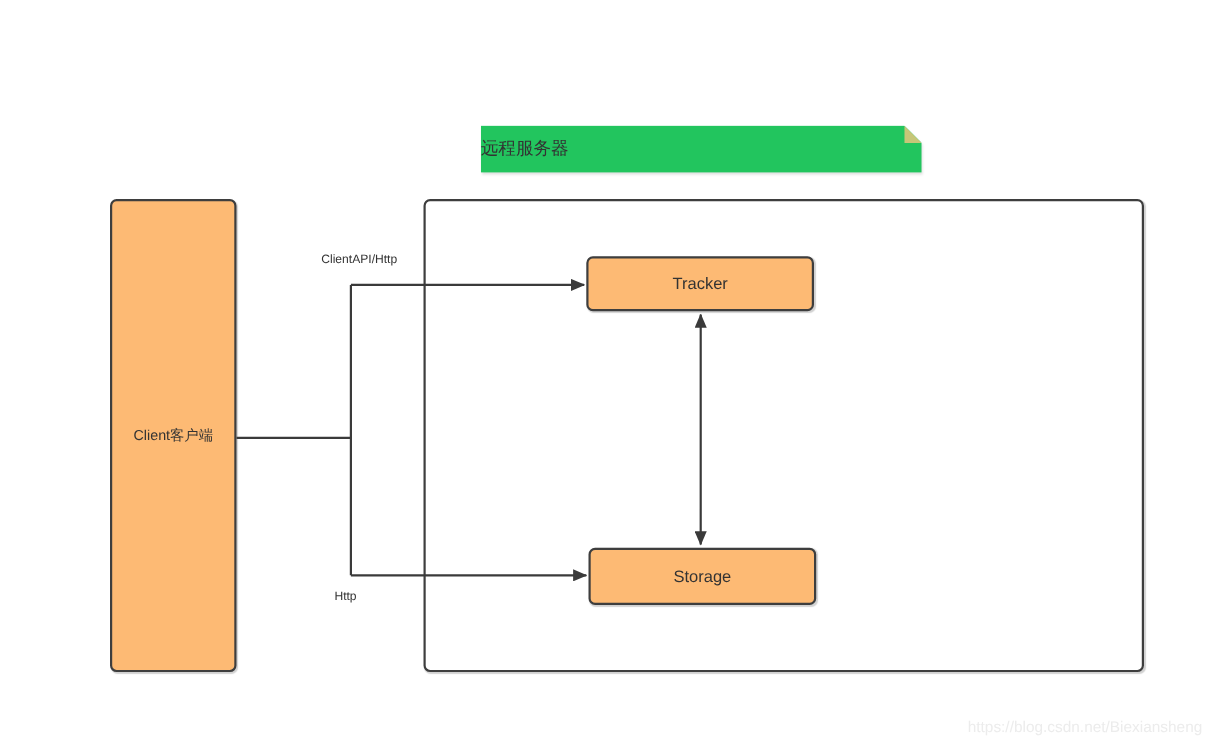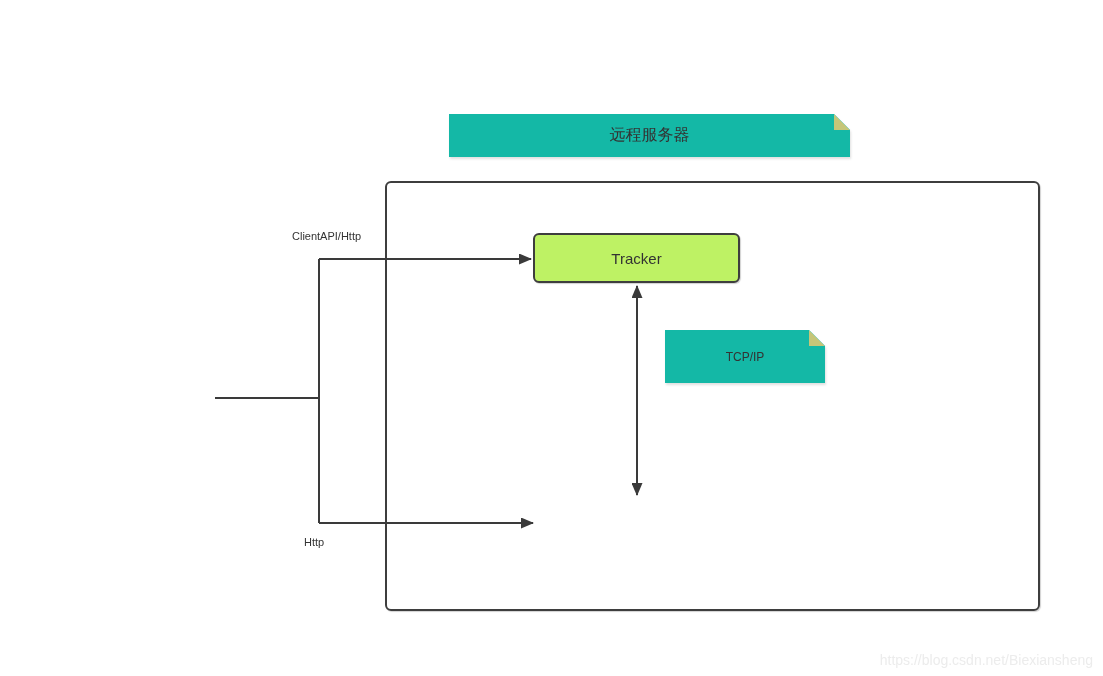--- a/index.html
+++ b/index.html
@@ -10,47 +10,45 @@
     position: relative;
     width: 1103px;
     height: 676px;
     background: #ffffff;
     overflow: hidden;
   }
 
   
   .node {
     position: absolute;
-    background: #bef264;
+    background: #fdba74;
     border: 2px solid #3E3E3E;
     border-radius: 6px;
     display: flex;
     align-items: center;
     justify-content: center;
     color: #333333;
     box-shadow: 1px 1px 1px rgba(0,0,0,0.18);
   }
   .node-client   { left: 100px; top: 181px; width: 115px; height: 430px; font-size: 13px; }
   .node-server   { left: 385px; top: 181px; width: 655px; height: 430px; background: transparent; }
   .node-tracker  { left: 533px; top: 233px; width: 207px; height: 50px; font-size: 15px; }
   .node-storage  { left: 535px; top: 498px; width: 207px; height: 52px; font-size: 15px; }
 
   
   .note-wrap { position: absolute; filter: drop-shadow(1px 2px 1px rgba(0,0,0,0.12)); }
   .note {
     position: relative;
     width: 100%;
     height: 100%;
-    background: #14b8a6;
+    background: #22c55e;
     clip-path: polygon(0 0, calc(100% - 16px) 0, 100% 16px, 100% 100%, 0 100%);
     display: flex;
     align-items: center;
-    justify-content: center;
     color: #333333;
-    margin-left: 12px;
   }
   .note .fold {
     position: absolute;
     top: 0; right: 0;
     width: 16px; height: 16px;
     background: #C6C678;
     clip-path: polygon(0 0, 100% 100%, 0 100%);
   }
   .note-title { left: 437px; top: 114px; width: 401px; height: 43px; }
   .note-title .note { font-size: 16px; }
@@ -89,44 +87,44 @@
 
   <div class="note-wrap note-title">
     <div class="note">
       <span class="fold"></span>
       <span>远程服务器</span>
     </div>
   </div>
 
   <div class="node node-server"></div>
 
+  <div class="node node-client">
+    <span>Client客户端</span>
+  </div>
 
   <svg class="connectors" viewBox="0 0 1103 676" xmlns="http://www.w3.org/2000/svg">
     <defs>
       <marker id="arrow" markerUnits="userSpaceOnUse" markerWidth="13" markerHeight="11" refX="12" refY="5.5" orient="auto-start-reverse">
         <path d="M0,0 L13,5.5 L0,11 Z" style="fill:#3A3A3A; stroke:none;"></path>
       </marker>
     </defs>
     <path d="M215,398 L319,398"></path>
     <path d="M319,259 L319,523"></path>
     <path d="M319,259 L531,259" marker-end="url(#arrow)"></path>
     <path d="M319,523 L533,523" marker-end="url(#arrow)"></path>
     <path d="M637,286 L637,495" marker-start="url(#arrow)" marker-end="url(#arrow)"></path>
   </svg>
 
   <div class="node node-tracker">
     <span>Tracker</span>
   </div>
 
+  <div class="node node-storage">
+    <span>Storage</span>
+  </div>
 
-  <div class="note-wrap note-tcpip">
-    <div class="note">
-      <span class="fold"></span>
-      <span>TCP/IP</span>
-    </div>
-  </div>
 
   <div class="edge-label edge-label-top">ClientAPI/Http</div>
   <div class="edge-label edge-label-http">Http</div>
 
   <div class="watermark">https://blog.csdn.net/Biexiansheng</div>
 
 </div>
 
 </body></html>

